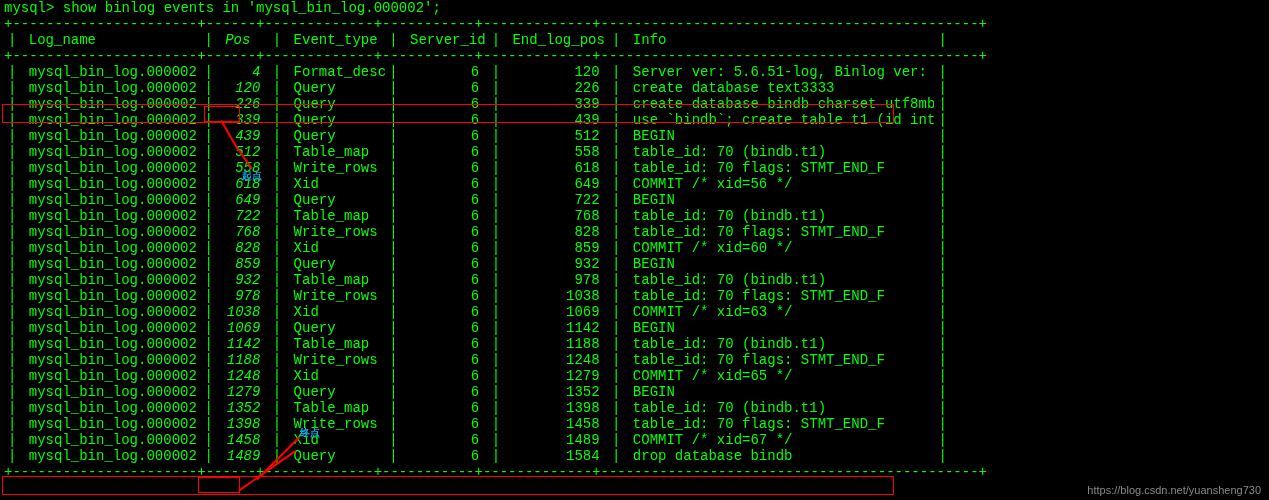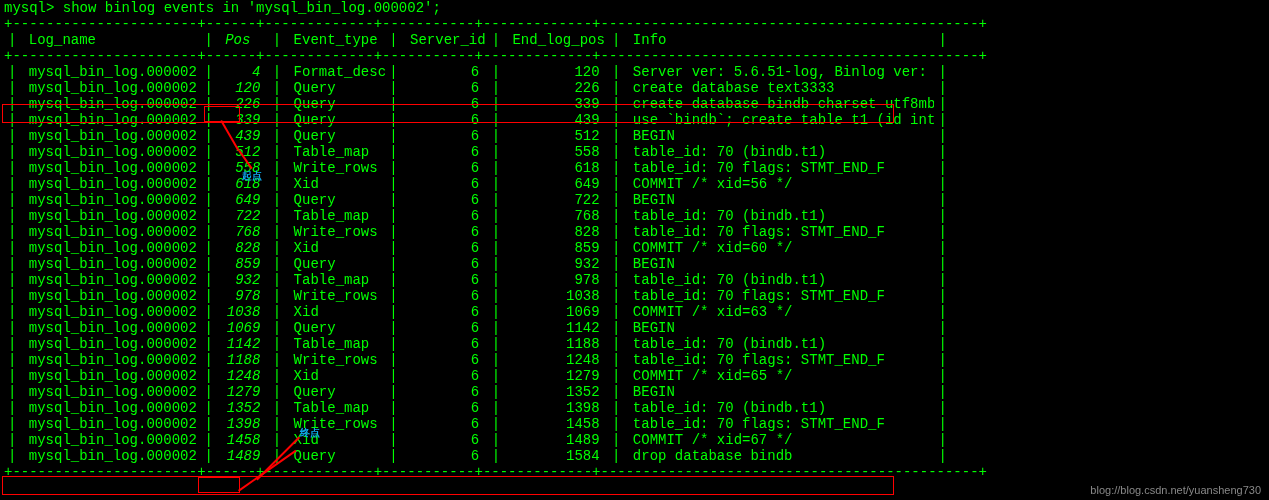--- a/index.html
+++ b/index.html
@@ -74,13 +74,13 @@
 <div class="redbox" style="left:198px; top:477px; width:40px; height:14px;"></div>
 
 <div class="annot" style="left:242px; top:168px;">起点</div>
 <div class="annot" style="left:300px; top:425px;">终点</div>
 
 <div class="redline" style="left:222px; top:120px; width:35px; transform:rotate(60deg);"></div>
 <div class="redline" style="left:240px; top:150px; width:22px; transform:rotate(55deg);"></div>
 <div class="redline" style="left:300px; top:438px; width:60px; transform:rotate(135deg);"></div>
 <div class="redline" style="left:238px; top:490px; width:70px; transform:rotate(-35deg);"></div>
 
-<div class="watermark">blog://blog.csdn.net/yuansheng730</div>
+<div class="watermark">https://blog.csdn.net/yuansheng730</div>
 
 </body></html>

